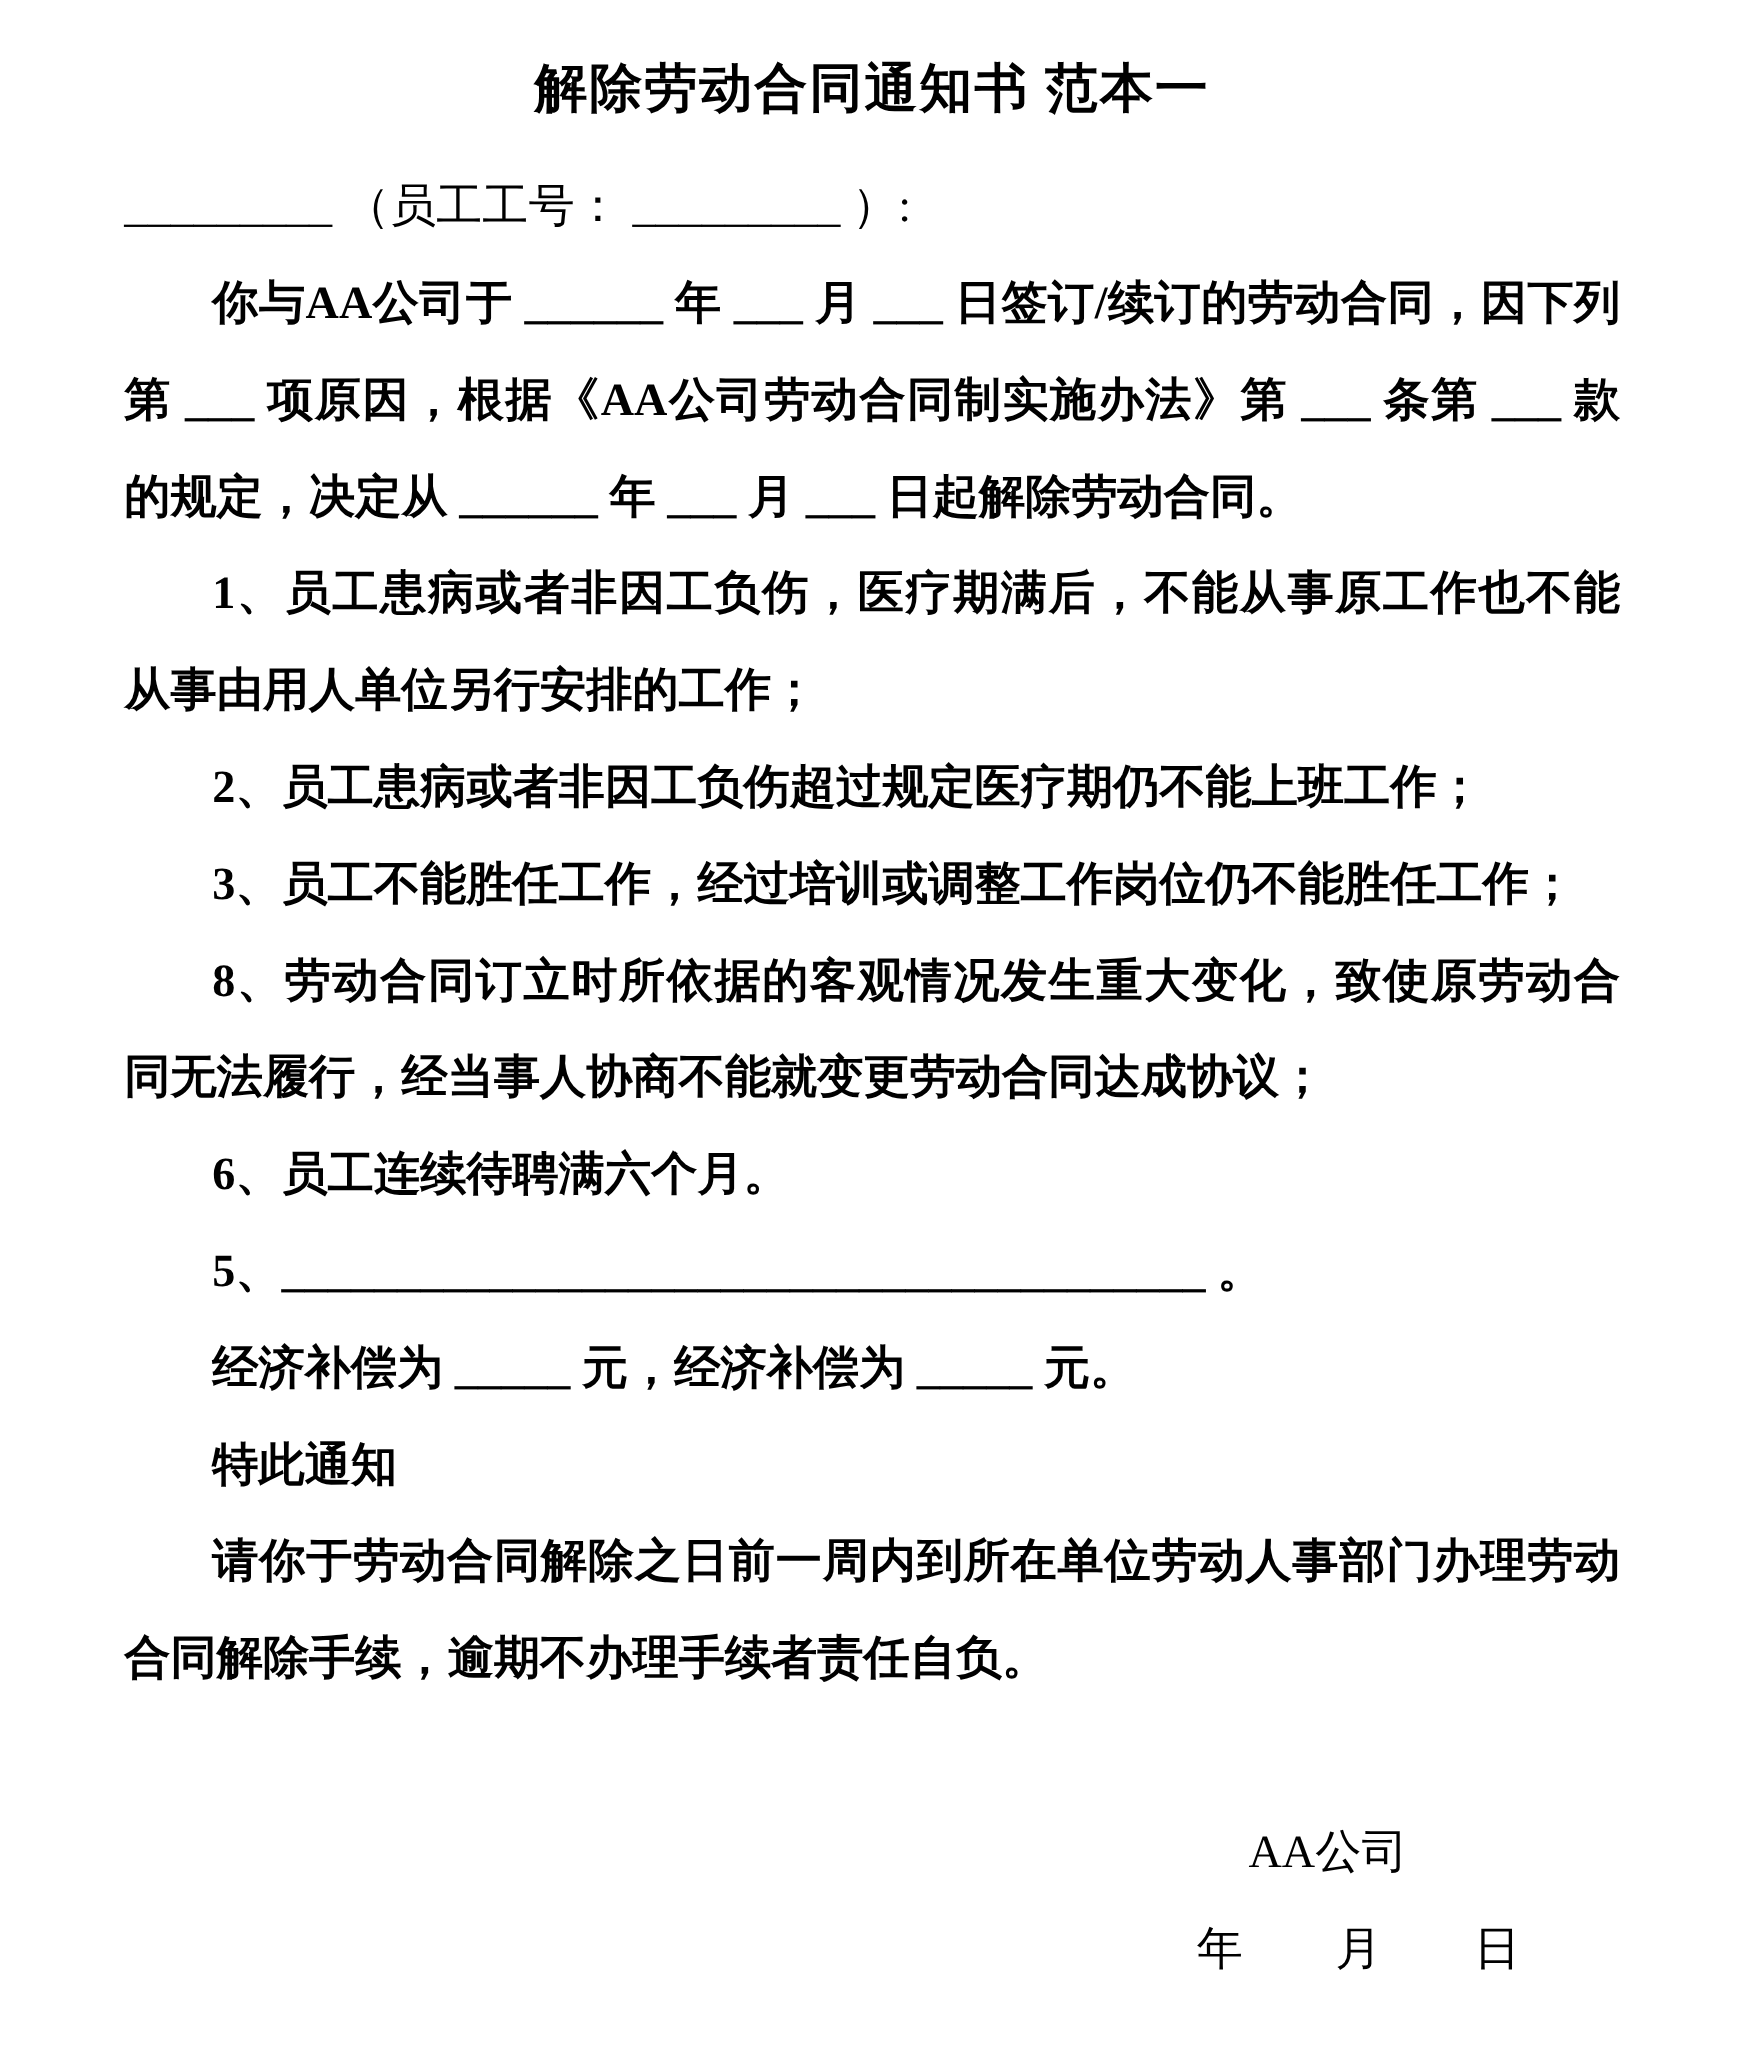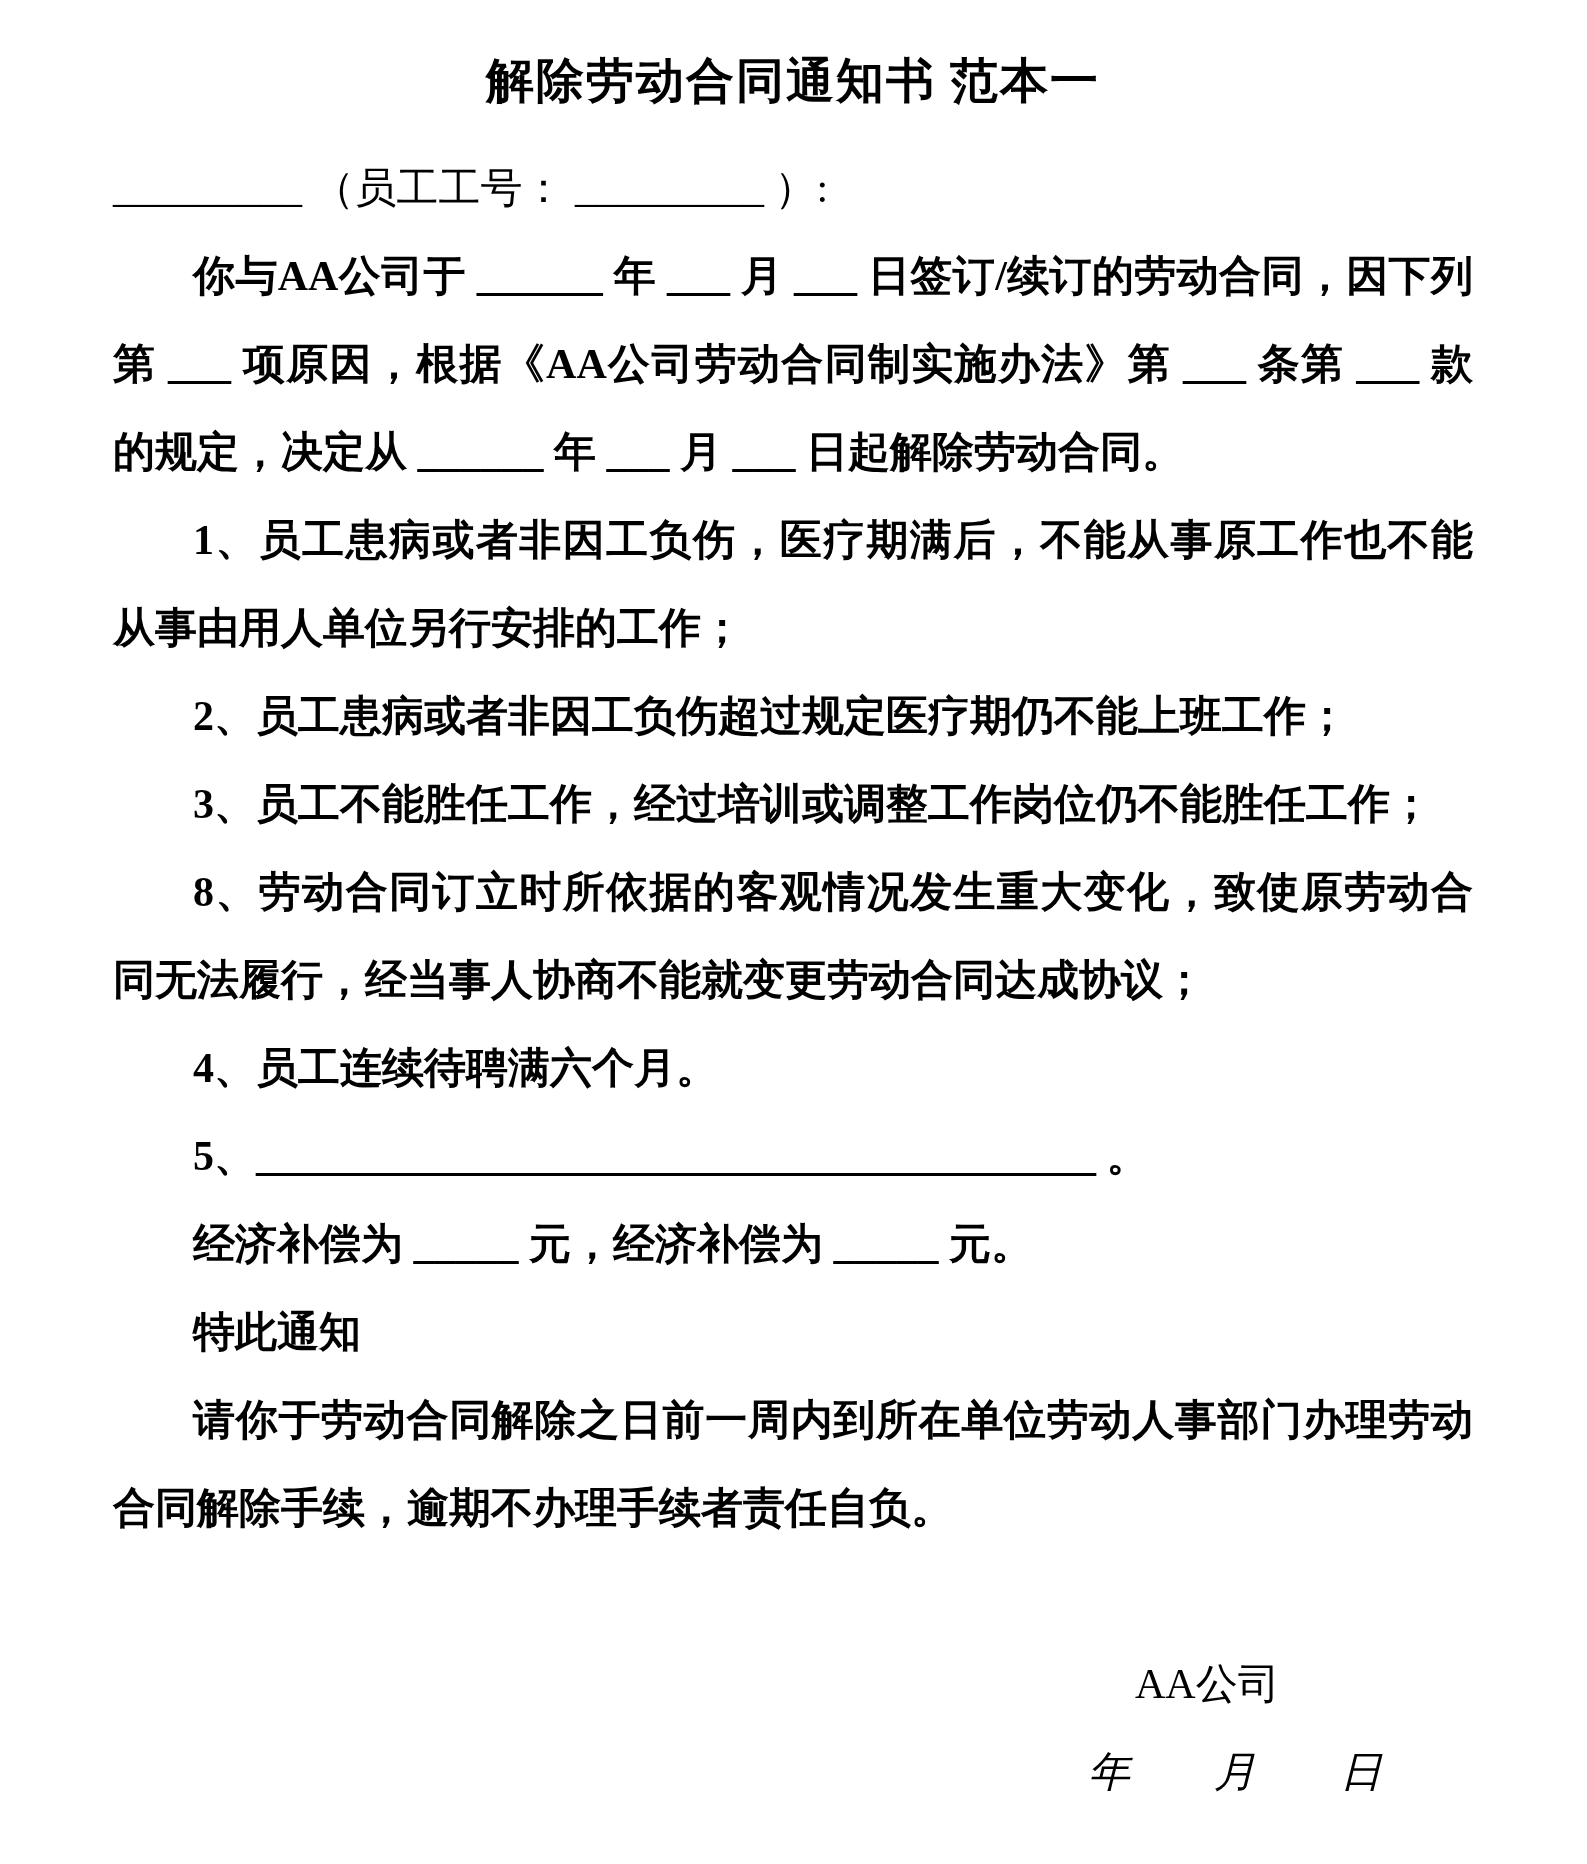--- a/index.html
+++ b/index.html
@@ -39,21 +39,20 @@
   }
   .salutation {
     text-align: left;
   }
   .sig-company {
     margin-left: 1022px;
   }
   .sig-date {
     margin-left: 975px;
     white-space: pre;
-    font-style: italic;
   }
   .blank-line {
     height: 88px;
   }
 </style>
 </head>
 <body>
 
 <div class="page">
 
@@ -64,21 +63,21 @@
   <p class="line para">你与AA公司于 ______ 年 ___ 月 ___ 日签订/续订的劳动合同，因下列第 ___ 项原因，根据《AA公司劳动合同制实施办法》第 ___ 条第 ___ 款的规定，决定从 ______ 年 ___ 月 ___ 日起解除劳动合同。</p>
 
   <p class="line para">1、员工患病或者非因工负伤，医疗期满后，不能从事原工作也不能从事由用人单位另行安排的工作；</p>
 
   <p class="line para">2、员工患病或者非因工负伤超过规定医疗期仍不能上班工作；</p>
 
   <p class="line para">3、员工不能胜任工作，经过培训或调整工作岗位仍不能胜任工作；</p>
 
   <p class="line para">8、劳动合同订立时所依据的客观情况发生重大变化，致使原劳动合同无法履行，经当事人协商不能就变更劳动合同达成协议；</p>
 
-  <p class="line para">4、员工连续待聘满六个月。</p>
+  <p class="line para">6、员工连续待聘满六个月。</p>
 
   <p class="line para">5、________________________________________ 。</p>
 
   <p class="line para">经济补偿为 _____ 元，经济补偿为 _____ 元。</p>
 
   <p class="line para">特此通知</p>
 
   <p class="line para">请你于劳动合同解除之日前一周内到所在单位劳动人事部门办理劳动合同解除手续，逾期不办理手续者责任自负。</p>
 
   <div class="blank-line"></div>

